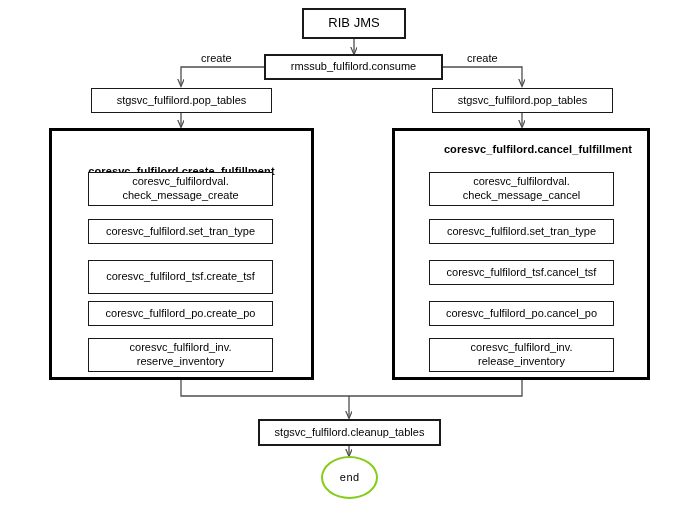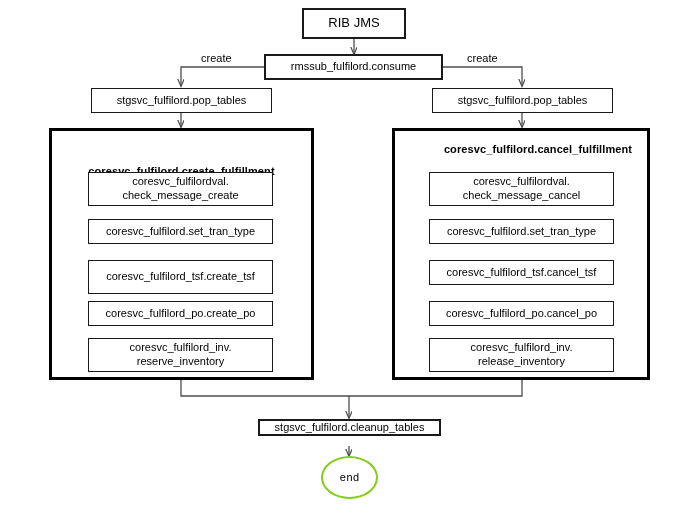--- a/index.html
+++ b/index.html
@@ -191,21 +191,21 @@
     <span class="node-title">coresvc_fulfilord_tsf.cancel_tsf</span>
   </div>
   <div class="node thin" style="left:429px; top:301px; width:185px; height:25px;">
     <span class="node-title">coresvc_fulfilord_po.cancel_po</span>
   </div>
   <div class="node thin" style="left:429px; top:338px; width:185px; height:34px;">
     <span class="node-title">coresvc_fulfilord_inv.
 release_inventory</span>
   </div>
 
-  <div class="node" style="left:258px; top:419px; width:183px; height:17px;">
+  <div class="node" style="left:258px; top:419px; width:183px; height:27px;">
     <span class="node-title">stgsvc_fulfilord.cleanup_tables</span>
   </div>
 
   <div class="terminal" style="left:321px; top:456px; width:57px; height:43px;">
     <span>end</span>
   </div>
 
 </div>
 
 </body></html>

